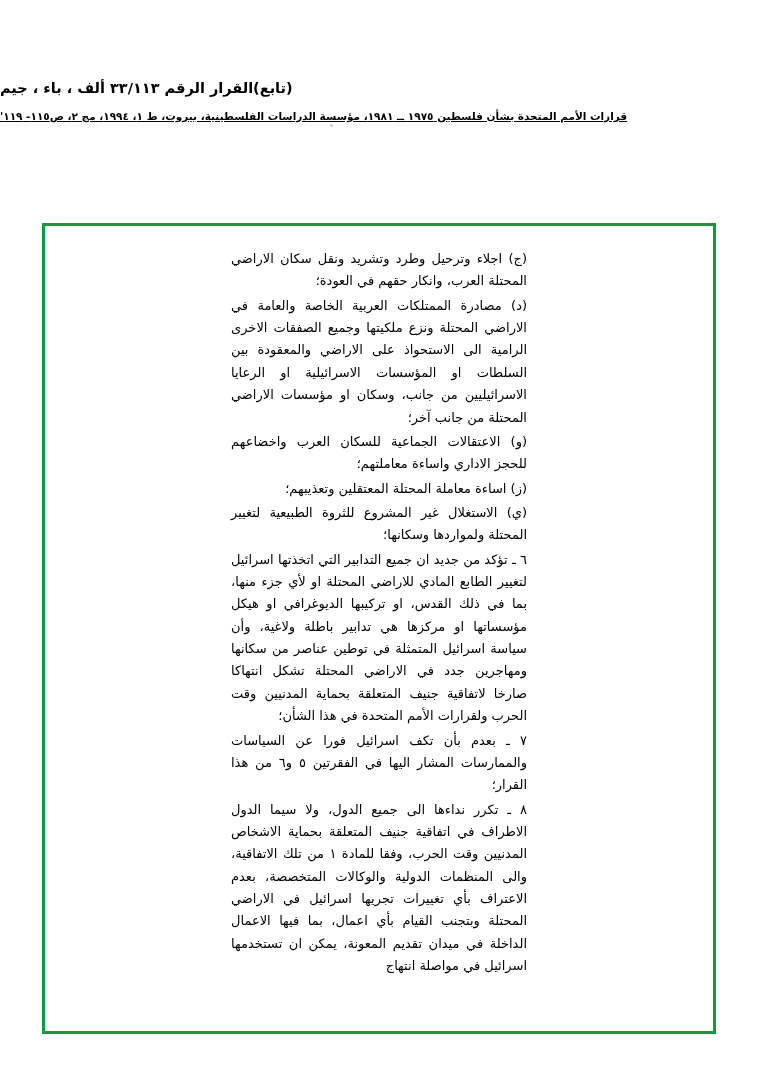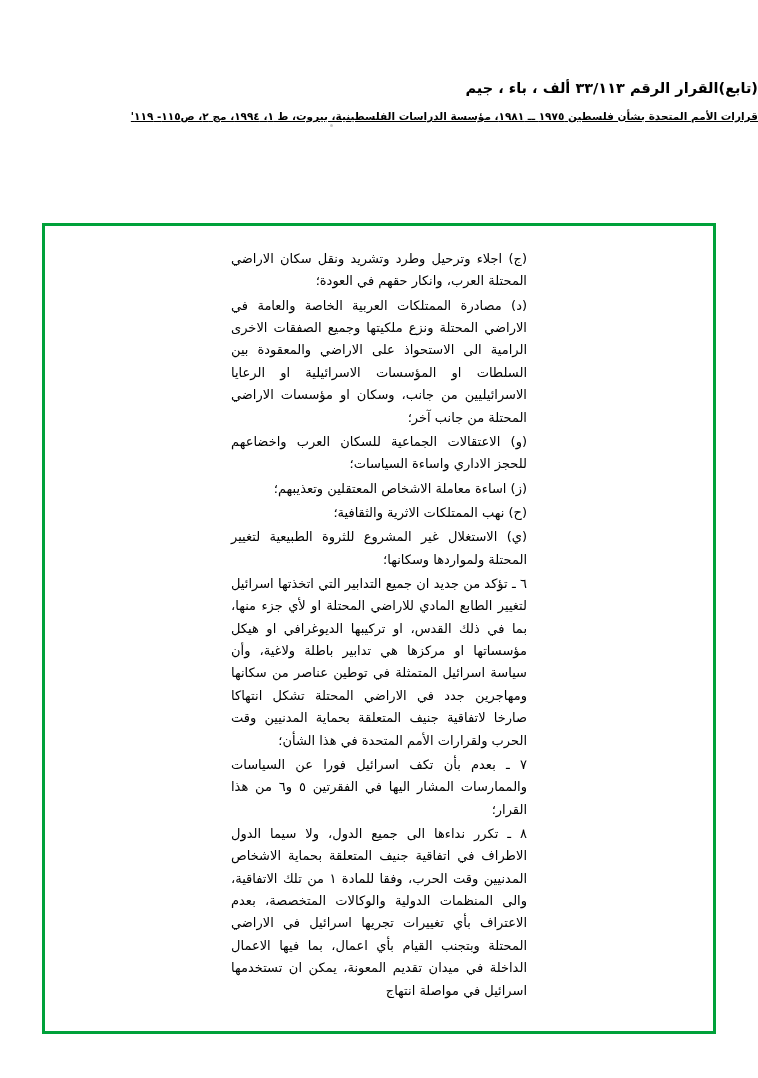--- a/index.html
+++ b/index.html
@@ -15,23 +15,22 @@
     position: relative;
     overflow: hidden;
   }
   .page {
     width: 758px;
     height: 1078px;
     position: relative;
     box-sizing: border-box;
   }
   .header {
-    text-align: right;
+    text-align: left;
     margin-top: 78px;
-    padding-left: 16px;
   }
   .doc-title {
     font-size: 14.5px;
     font-weight: bold;
     letter-spacing: 0px;
     line-height: 1.5;
     direction: rtl;
   }
   .doc-subtitle {
     font-size: 10.5px;
@@ -91,23 +90,22 @@
 
   <div class="header">
     <div class="doc-title">(تابع)القرار الرقم ٣٣/١١٣ ألف ، باء ، جيم</div>
     <div class="doc-subtitle">قرارات الأمم المتحدة بشأن فلسطين ١٩٧٥ ــ ١٩٨١، مؤسسة الدراسات الفلسطينية، بيروت، ط ١، ١٩٩٤، مج ٢، ص١١٥- ١١٩'</div>
   </div>
 
   <div class="frame" style="border-color: rgb(0, 161, 58);">
     <div class="frame-inner">
       <p class="para">(ج)  اجلاء وترحيل وطرد وتشريد ونقل سكان الاراضي المحتلة العرب، وانكار حقهم في العودة؛</p>
       <p class="para">(د) مصادرة الممتلكات العربية الخاصة والعامة في الاراضي المحتلة ونزع ملكيتها وجميع الصفقات الاخرى الرامية الى الاستحواذ على الاراضي والمعقودة بين السلطات او المؤسسات الاسرائيلية او الرعايا الاسرائيليين من جانب، وسكان او مؤسسات الاراضي المحتلة من جانب آخر؛</p>
-      <p class="para">(و) الاعتقالات الجماعية للسكان العرب واخضاعهم للحجز الاداري واساءة السياسات؛</p>
-      <p class="para">(ز) اساءة معاملة الاشخاص المعتقلين وتعذيبهم؛</p>
-      <p class="para">(ح) نهب الممتلكات الاثرية والثقافية؛</p>
+      <p class="para">(و) الاعتقالات الجماعية للسكان العرب واخضاعهم للحجز الاداري واساءة معاملتهم؛</p>
+      <p class="para">(ز) اساءة معاملة المحتلة المعتقلين وتعذيبهم؛</p>
       <p class="para">(ي) الاستغلال غير المشروع للثروة الطبيعية لتغيير المحتلة ولمواردها وسكانها؛</p>
       <p class="para">٦ ـ <b>تؤكد من جديد</b> ان جميع التدابير التي اتخذتها اسرائيل لتغيير الطابع المادي للاراضي المحتلة او لأي جزء منها، بما في ذلك القدس، او تركيبها الديوغرافي او هيكل مؤسساتها او مركزها هي تدابير باطلة ولاغية، وأن سياسة اسرائيل المتمثلة في توطين عناصر من سكانها ومهاجرين جدد في الاراضي المحتلة تشكل انتهاكا صارخا لاتفاقية جنيف المتعلقة بحماية المدنيين وقت الحرب ولقرارات الأمم المتحدة في هذا الشأن؛</p>
       <p class="para">٧ ـ <b>بعدم</b> بأن تكف اسرائيل فورا عن السياسات والممارسات المشار اليها في الفقرتين ٥ و٦ من هذا القرار؛</p>
       <p class="para">٨ ـ <b>تكرر</b> نداءها الى جميع الدول، ولا سيما الدول الاطراف في اتفاقية جنيف المتعلقة بحماية الاشخاص المدنيين وقت الحرب، وفقا للمادة ١ من تلك الاتفاقية، والى المنظمات الدولية والوكالات المتخصصة، بعدم الاعتراف بأي تغييرات تجريها اسرائيل في الاراضي المحتلة وبتجنب القيام بأي اعمال، بما فيها الاعمال الداخلة في ميدان تقديم المعونة، يمكن ان تستخدمها اسرائيل في مواصلة انتهاج</p>
     </div>
   </div>
 
 </div>
 
 </body></html>

